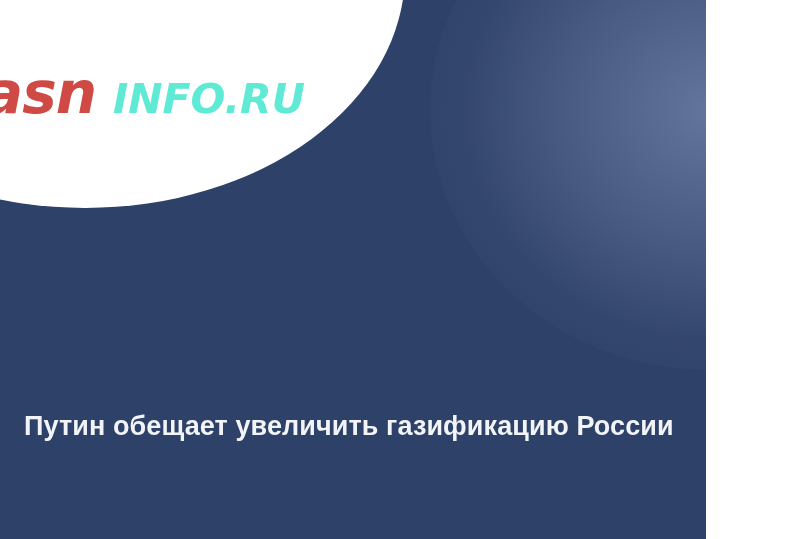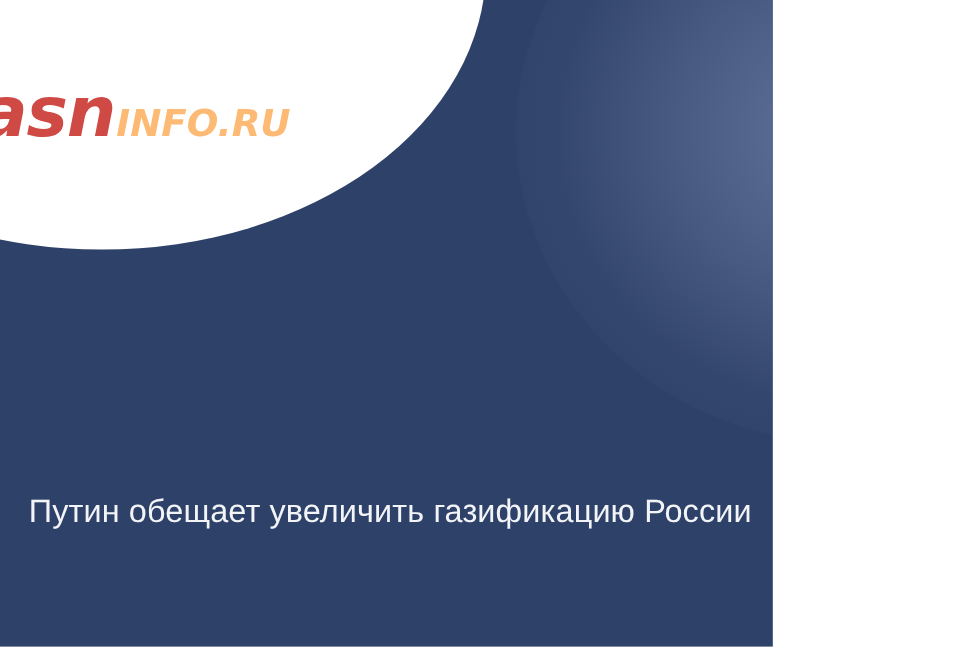--- a/index.html
+++ b/index.html
@@ -7,21 +7,21 @@
     margin: 0;
     padding: 0;
     background: #ffffff;
   }
   body {
     font-family: "Liberation Sans", "DejaVu Sans", sans-serif;
   }
 
   .card {
     position: relative;
-    width: 644px;
+    width: 706px;
     height: 539px;
     overflow: hidden;
     background: #2e4168;
   }
 
   
   .glow {
     position: absolute;
     left: 430px;
     top: -150px;
@@ -63,45 +63,45 @@
     font-style: italic;
     font-weight: 700;
     font-size: 58px;
     letter-spacing: -1px;
     color: #cf4a44;
   }
   .logo-sub {
     font-family: "DejaVu Sans", sans-serif;
     font-style: italic;
     font-weight: 700;
-    font-size: 31px;
+    font-size: 41px;
     letter-spacing: 0px;
-    color: #fdba74;
-    margin-left: 1px;
+    color: #5eead4;
+    margin-left: 17px;
   }
 
   
   .hashtag {
     position: absolute;
     right: 31px;
     top: 111px;
     font-size: 30px;
     font-weight: 400;
     color: #ffffff;
     letter-spacing: 0.2px;
     white-space: nowrap;
   }
 
   
   .headline {
     position: absolute;
     left: 24px;
     top: 411px;
     font-size: 27px;
-    font-weight: 400;
+    font-weight: 700;
     color: #f2f4f8;
     letter-spacing: 0.1px;
     white-space: nowrap;
     text-align: right;
   }
 
   
   .rule {
     position: absolute;
     left: 752px;

